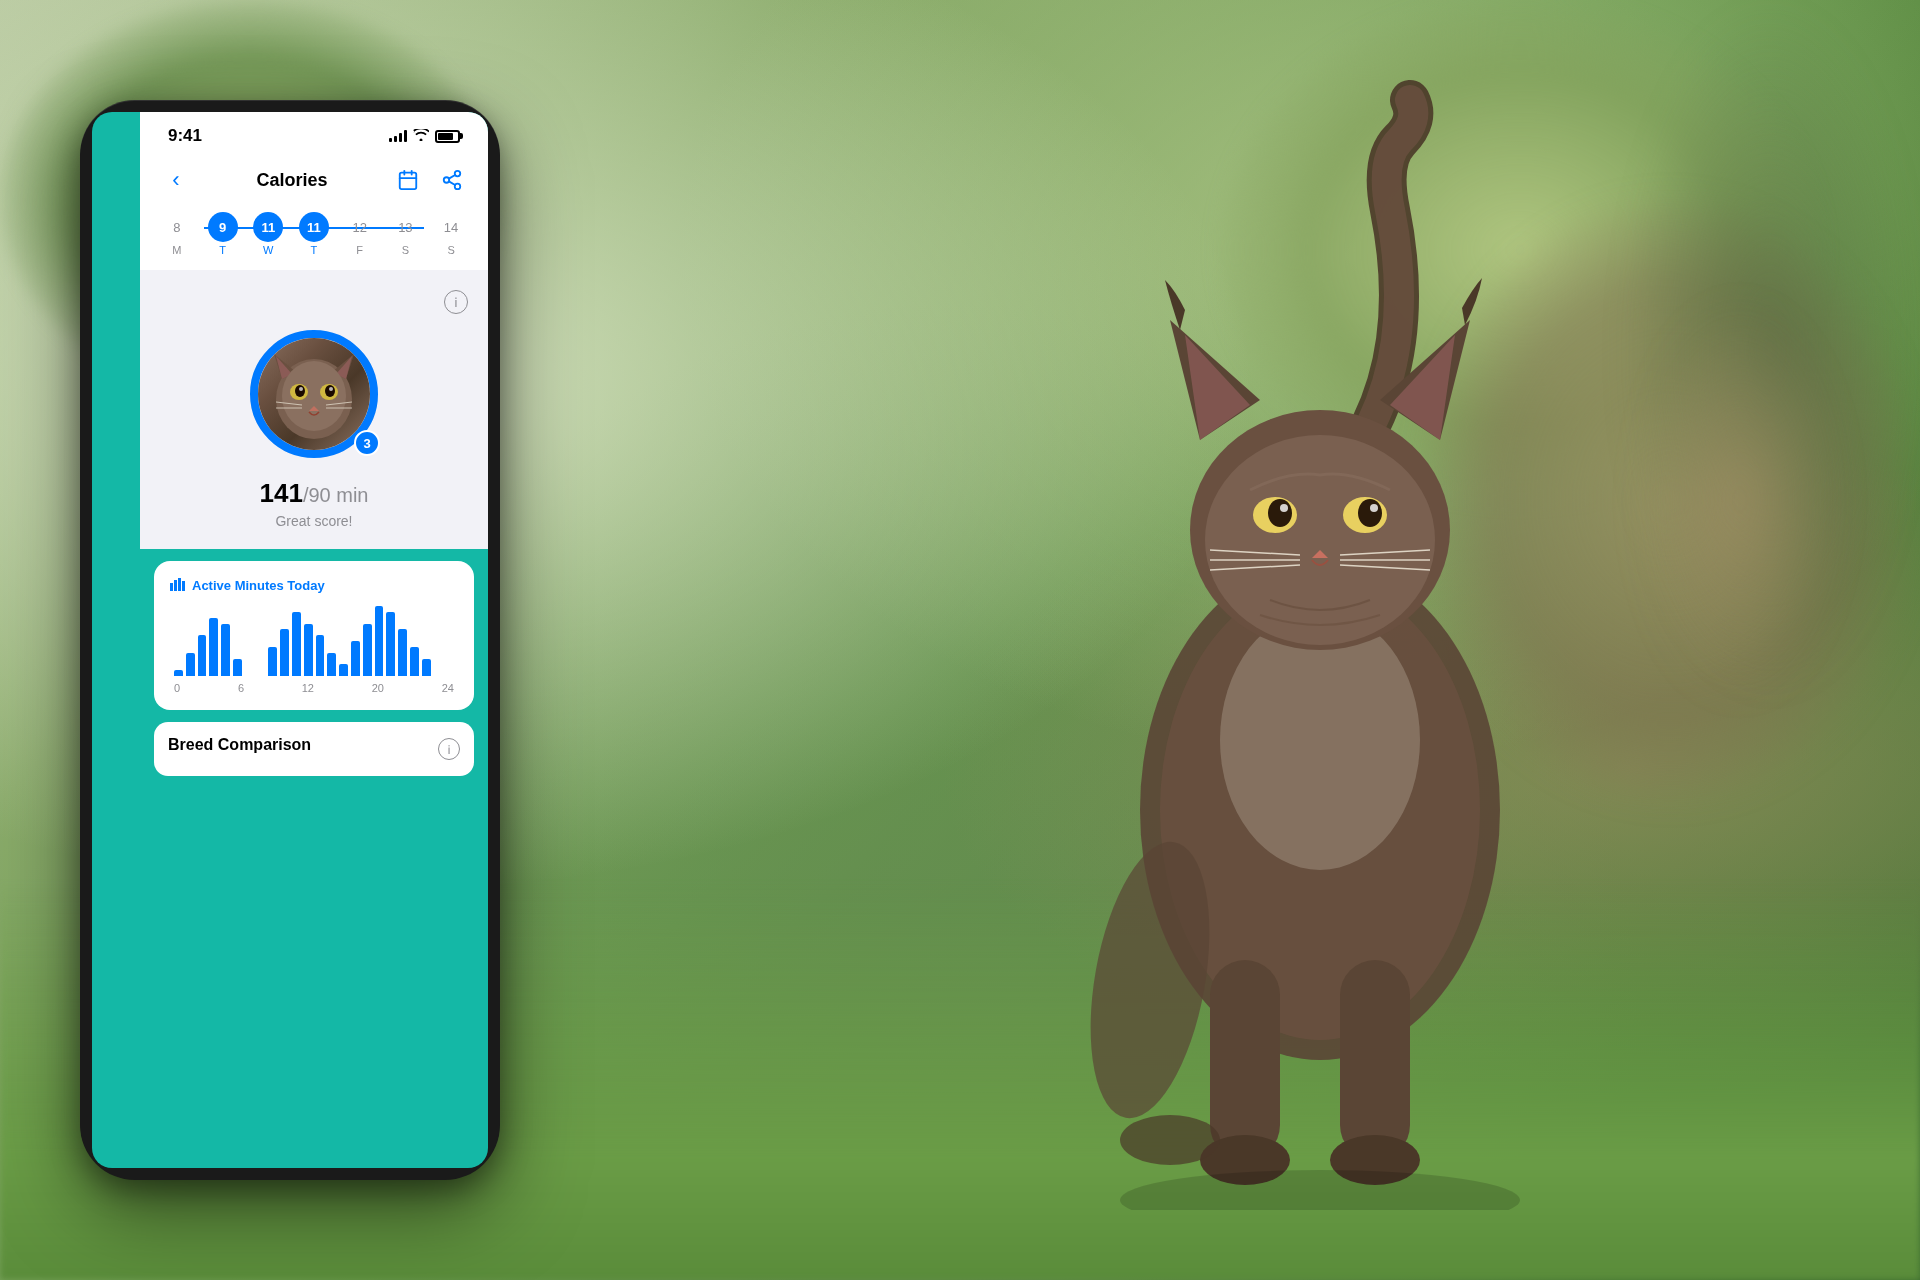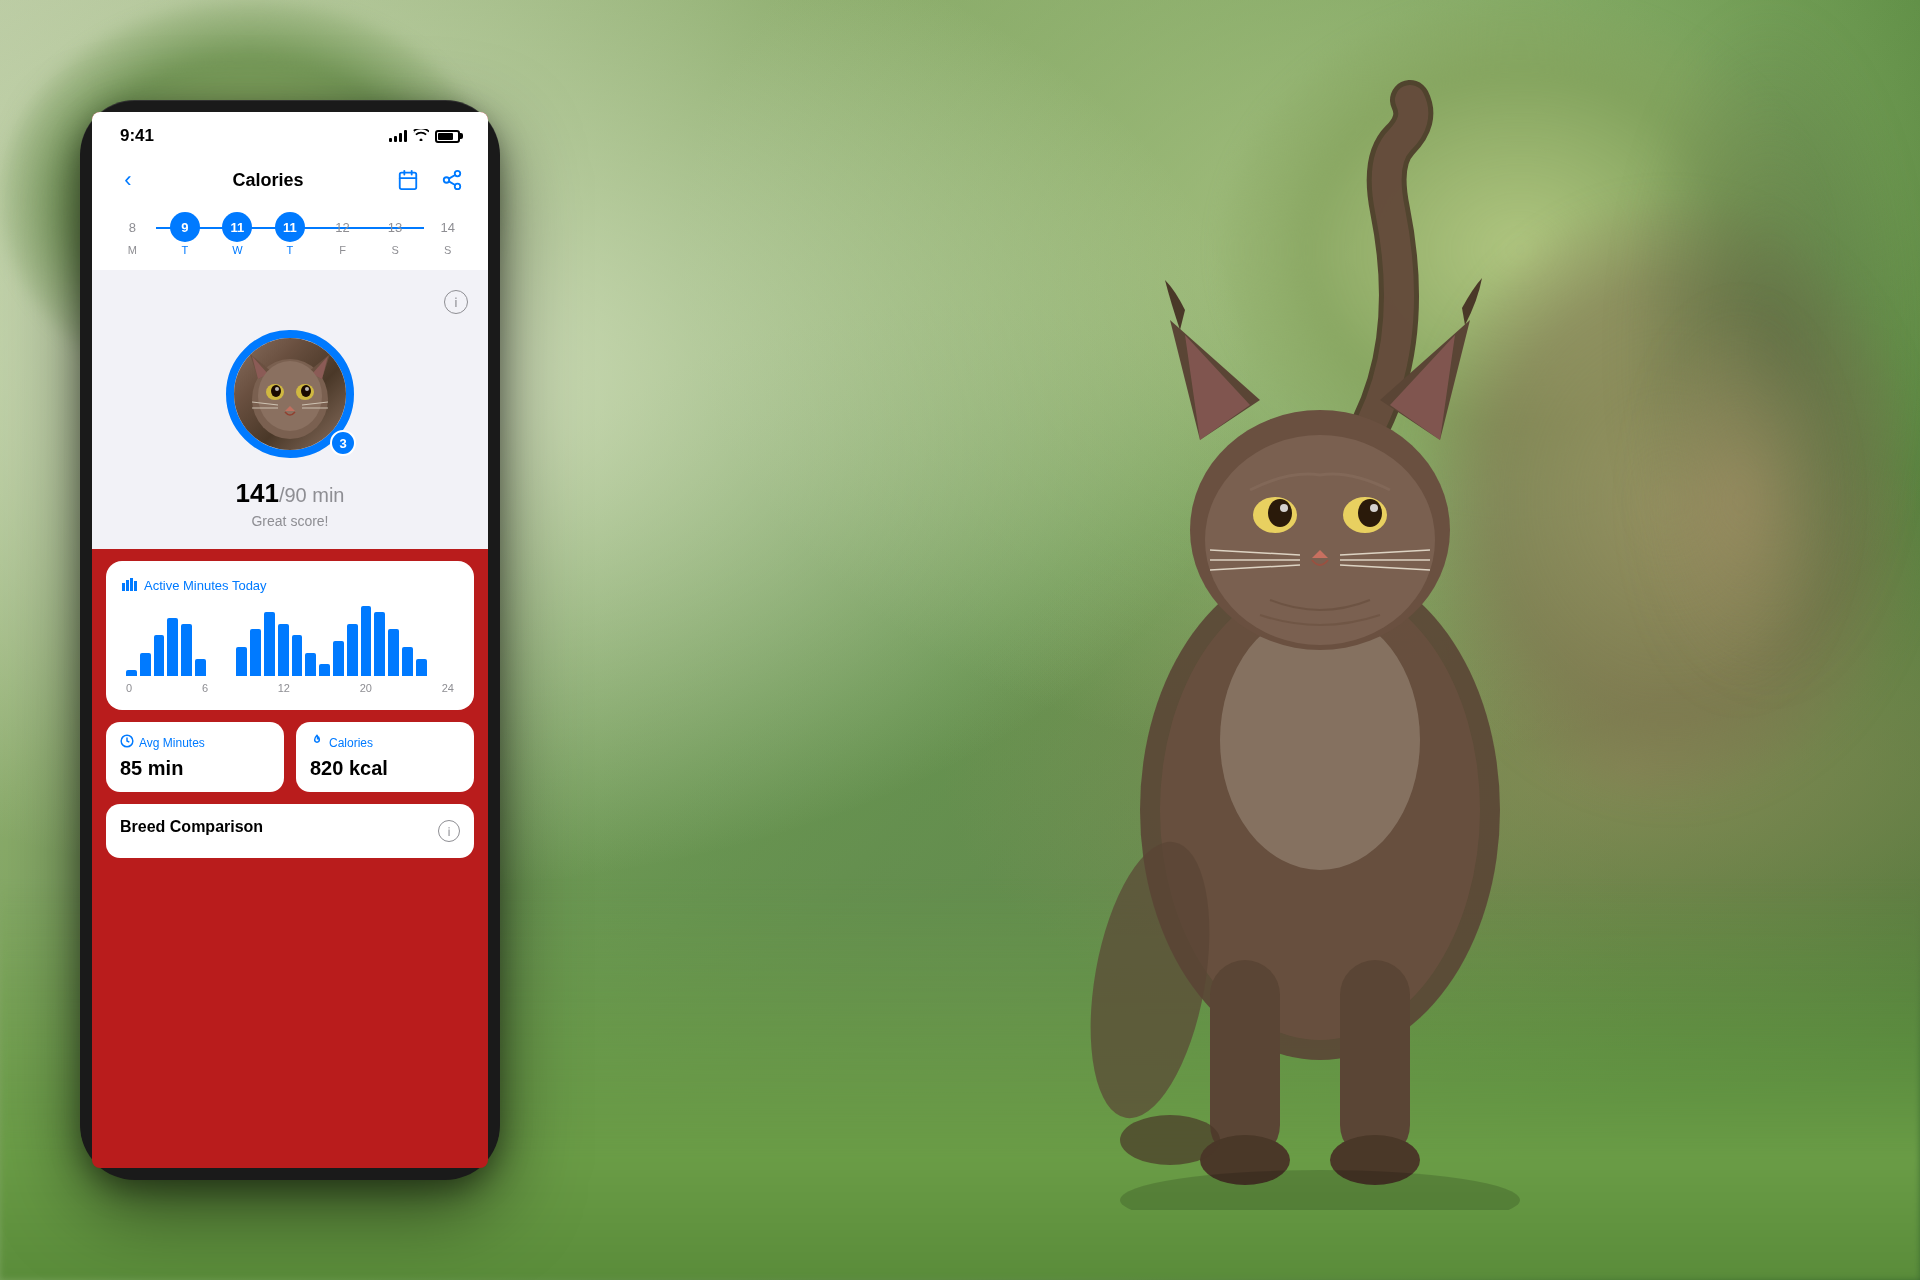--- a/index.html
+++ b/index.html
@@ -75,24 +75,25 @@
       box-shadow: 
         0 30px 80px rgba(0,0,0,0.5),
         0 10px 30px rgba(0,0,0,0.4),
         inset 0 1px 0 rgba(255,255,255,0.1);
       position: relative;
     }
 
     .phone-inner {
       width: 100%;
       height: 100%;
-      background: #b91c1c;
-      border-radius: 8px;
+      background: #14b8a6;
+      border-radius: 20px;
       overflow: hidden;
       position: relative;
+      padding-left: 48px;
     }
 
     
     .status-bar {
       display: flex;
       justify-content: space-between;
       align-items: center;
       padding: 14px 28px 8px;
       background: white;
     }
@@ -390,21 +391,21 @@
       margin-bottom: 12px;
     }
 
     .card-title-icon {
       color: #007AFF;
       font-size: 14px;
     }
 
     .card-title-text {
       font-size: 13px;
-      font-weight: 400;
+      font-weight: 700;
       color: #007AFF;
       text-align: center;
     }
 
     
     .bar-chart {
       display: flex;
       align-items: flex-end;
       gap: 3px;
       height: 70px;
@@ -764,46 +765,20 @@
 
         <div class="chart-labels">
           <span class="chart-label">0</span>
           <span class="chart-label">6</span>
           <span class="chart-label">12</span>
           <span class="chart-label">20</span>
           <span class="chart-label">24</span>
         </div>
       </div>
 
-      <div class="stats-row">
-        <div class="stat-card">
-          <div class="stat-header">
-            <span class="stat-icon">
-              <svg width="14" height="14" viewBox="0 0 24 24" fill="none" stroke="#007AFF" stroke-width="2.5">
-                <circle cx="12" cy="12" r="10"></circle>
-                <polyline points="12 6 12 12 16 14"></polyline>
-              </svg>
-            </span>
-            <span class="stat-label">Avg Minutes</span>
-          </div>
-          <div class="stat-value">85 min</div>
-        </div>
-
-        <div class="stat-card">
-          <div class="stat-header">
-            <span class="stat-icon">
-              <svg width="14" height="14" viewBox="0 0 24 24" fill="none" stroke="#007AFF" stroke-width="2.5">
-                <path d="M12 2c0 0-4 4-4 8a4 4 0 008 0c0-2-1-4-1-4s-1 2-2 2c0 0 0-6-1-6z"></path>
-              </svg>
-            </span>
-            <span class="stat-label">Calories</span>
-          </div>
-          <div class="stat-value">820 kcal</div>
-        </div>
-      </div>
 
       <div class="breed-section">
         <div style="display:flex; justify-content:space-between; align-items:center;">
           <span class="breed-title">Breed Comparison</span>
           <div class="breed-info-btn" style="display:flex;align-items:center;justify-content:center;">ℹ</div>
         </div>
       </div>
 
     </div>
   </div>

